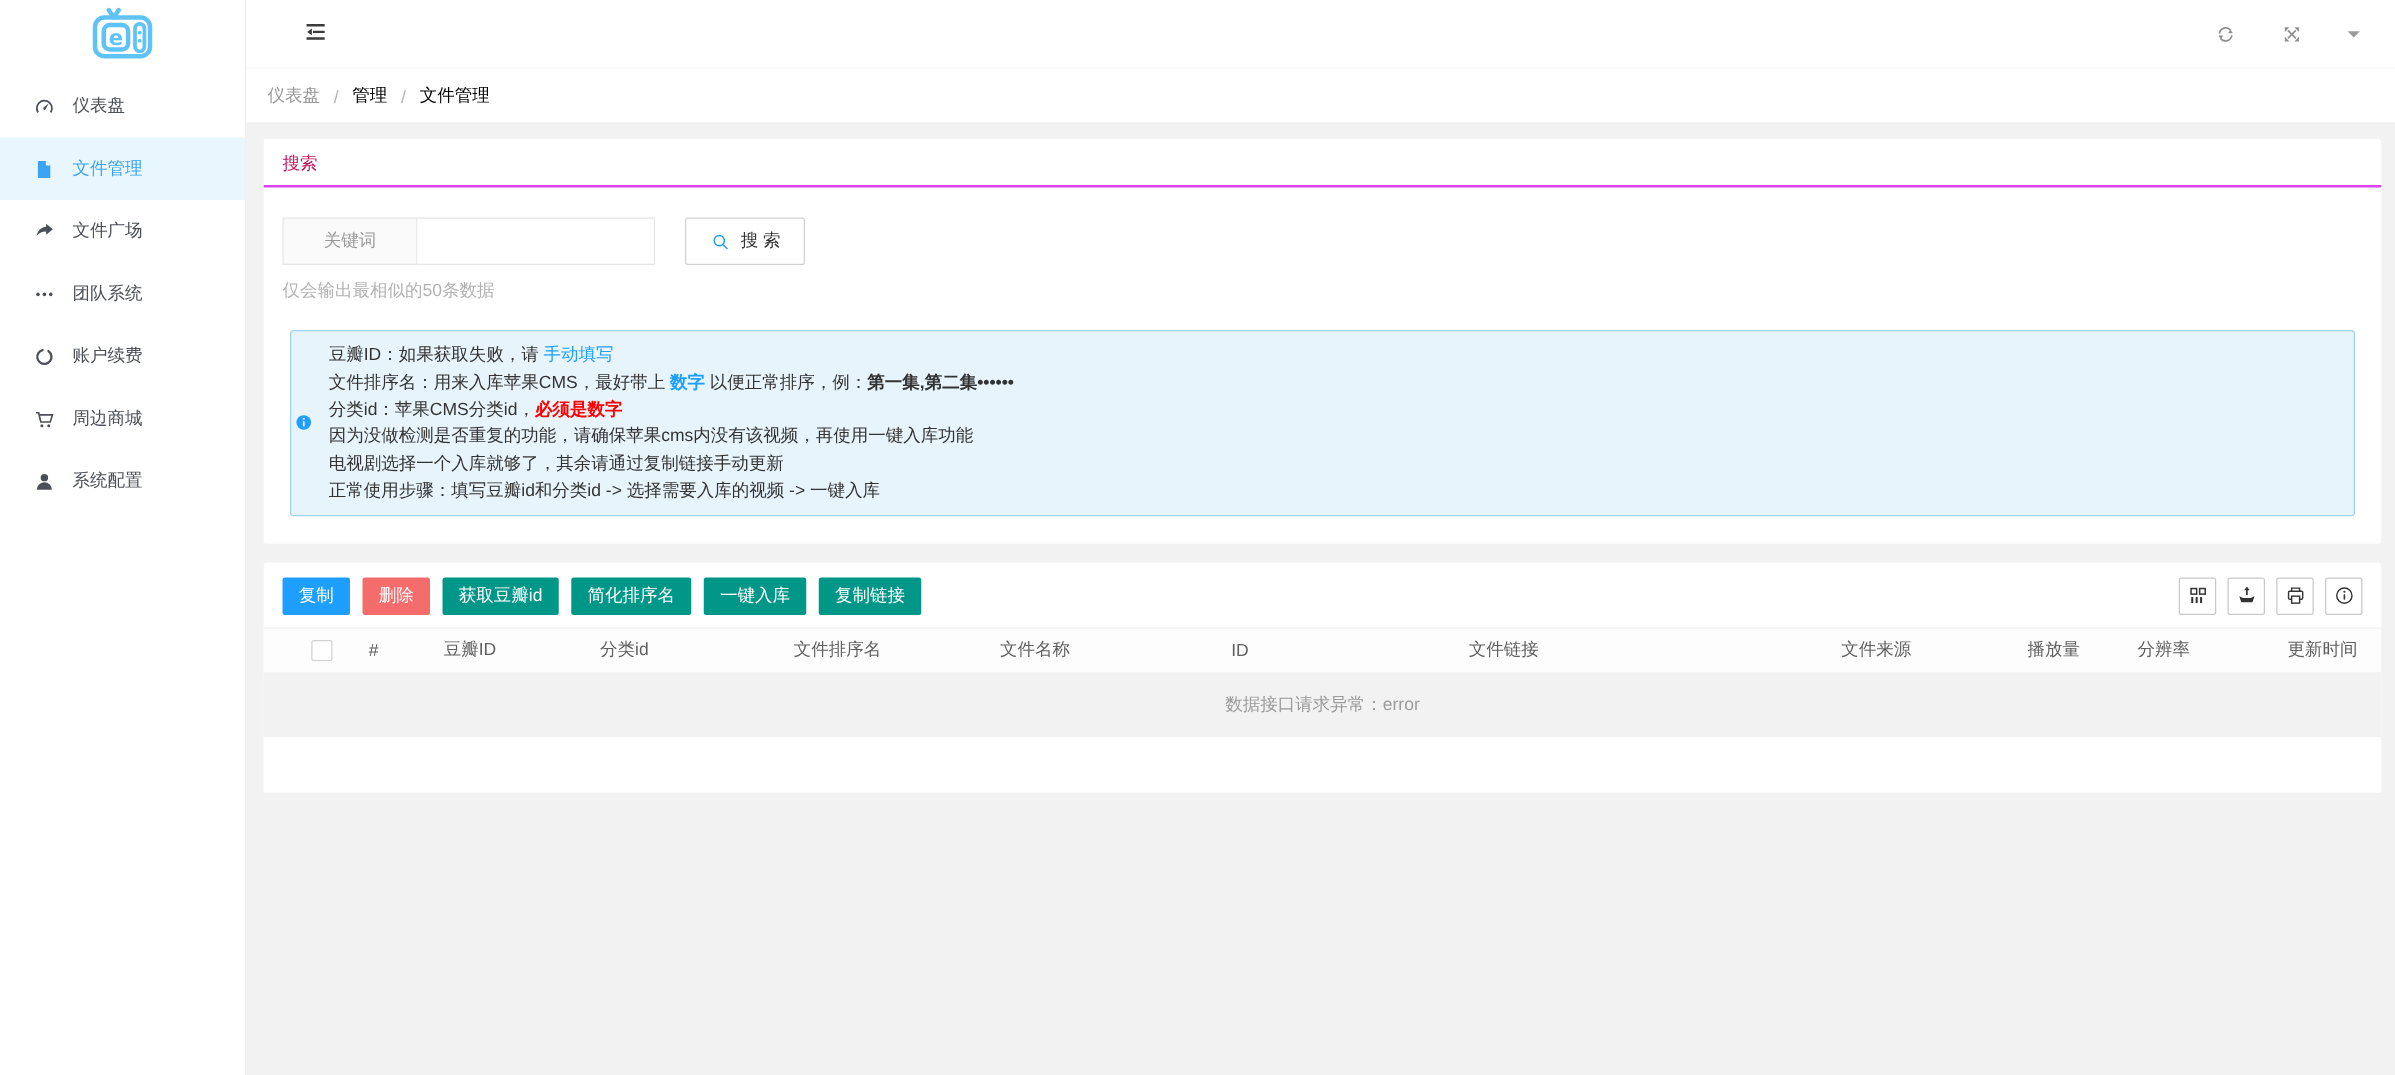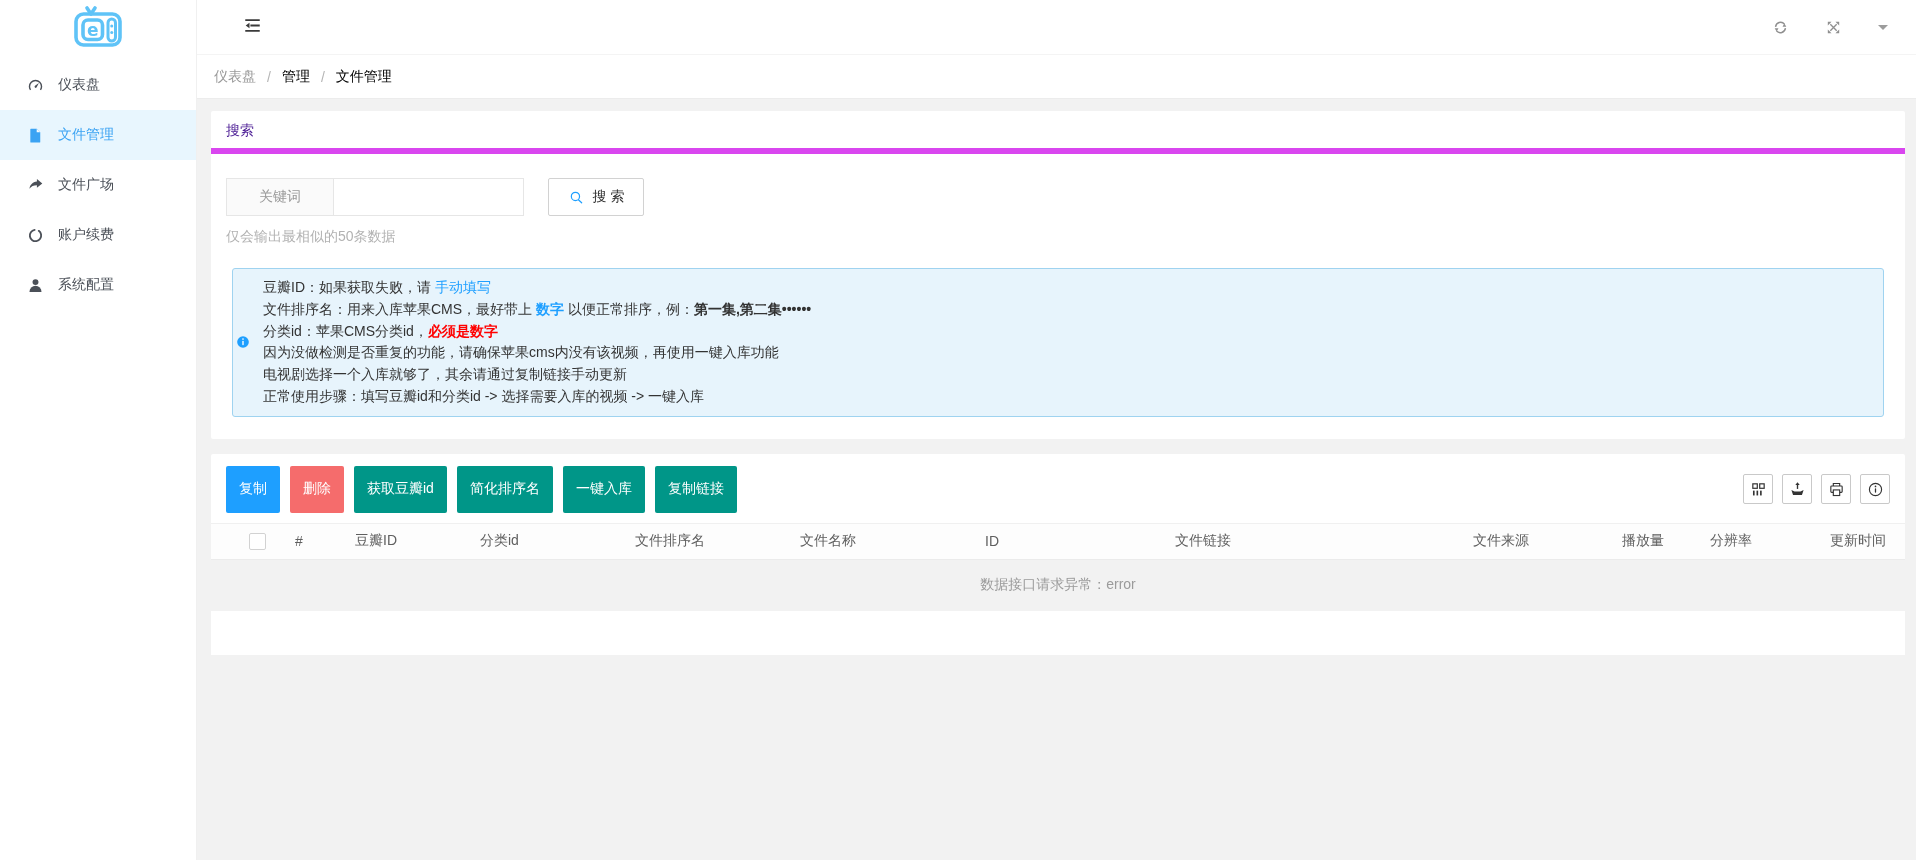--- a/index.html
+++ b/index.html
@@ -27,21 +27,21 @@
   .top-action{display:inline-flex;align-items:center;cursor:pointer}
   .top-action svg{width:17px;height:17px}
   .caret{width:0;height:0;border:5.5px solid transparent;border-top-color:#9c9c9c;margin-top:6px}
   .breadcrumb{height:44px;background:#fff;display:flex;align-items:center;padding-left:17px;gap:11px;
               border-bottom:1px solid #ececec;box-sizing:border-box}
   .bc-item{color:#000000}
   .bc-item.bc-light{color:#999}
   .bc-sep{color:#b5b5b5}
   .content{padding:12px 11px 0 14px}
   .card{background:#fff;border-radius:2px}
-  .card-head{padding:0 15px;height:37px;line-height:38px;border-bottom:6px solid #d946ef;color:#4c1d95}
+  .card-head{padding:0 15px;height:37px;line-height:38px;border-bottom:2px solid #d946ef;color:#be185d}
   .card-body{padding:24px 15px 22px}
   
   .input-row{display:flex;align-items:center}
   .input-group{display:flex;height:38px}
   .addon{width:108px;background:#fafafa;border:1px solid #e6e6e6;display:flex;align-items:center;
          justify-content:center;color:#999;box-sizing:border-box}
   .kw{width:190px;border:1px solid #e6e6e6;border-left:none;outline:none;padding:0 10px;
       box-sizing:border-box;font:inherit;color:#333}
   .search-btn{margin-left:24px;width:96px;height:38px;background:#fff;border:1px solid #d2d2d2;
               border-radius:2px;display:flex;align-items:center;justify-content:center;gap:8px;
@@ -55,21 +55,21 @@
   .alert-icon svg{width:14px;height:14px}
   .alert-line{line-height:21.8px;color:#333}
   .seg-link{color:#1E9FFF;cursor:pointer}
   .seg-blue-bold{color:#1E9FFF;font-weight:bold}
   .seg-bold{font-weight:bold}
   .seg-red-bold{font-weight:bold}
   
   .table-card{margin-top:15px}
   .toolbar{display:flex;justify-content:space-between;align-items:center;padding:12px 15px 10px}
   .btns{display:flex;gap:10px}
-  .tbtn{height:47px;padding:0 13px;border:none;border-radius:2px;color:#fff;font:inherit;cursor:pointer}
+  .tbtn{height:30px;padding:0 13px;border:none;border-radius:2px;color:#fff;font:inherit;cursor:pointer}
   .tool-icons{display:flex;gap:9px}
   .ibtn{width:30px;height:30px;background:#fff;border:1px solid #c9c9c9;border-radius:2px;
         display:flex;align-items:center;justify-content:center;color:#333;cursor:pointer;padding:0}
   .ibtn svg{width:17px;height:17px}
   .thead{display:flex;border-top:1px solid #f0f0f0;border-bottom:1px solid #ebebeb;height:37px;
          align-items:center;box-sizing:border-box;background:#fdfdfd}
   .th{padding-left:15px;box-sizing:border-box;color:#5f5f5f;display:flex;align-items:center;flex:none;overflow:hidden;white-space:nowrap}
   .th-cb{padding-left:38px}
   .cb{width:17px;height:17px;border:1px solid #d2d2d2;border-radius:2px;background:#fff;box-sizing:border-box;cursor:pointer}
   .sort{display:inline-flex;margin-left:8px;cursor:pointer}
@@ -120,24 +120,46 @@
           <span class="mi-icon">
             <svg viewBox="0 0 24 24">
               <path fill="currentColor" d="M14 6.3V2.7L21.6 9 14 15.3v-3.6c-4.7 0-8 1.6-10.6 5 .8-5.6 4.3-9.7 10.6-10.4z"></path>
             </svg>
           </span>
           <span class="mi-label">文件广场</span>
         </div>
         <div class="menu-item">
           <span class="mi-icon">
             <svg viewBox="0 0 24 24">
+              <g fill="currentColor">
+                <circle cx="4.8" cy="12" r="2"></circle>
+                <circle cx="12" cy="12" r="2"></circle>
+                <circle cx="19.2" cy="12" r="2"></circle>
+              </g>
+            </svg>
+          </span>
+          <span class="mi-label">团队系统</span>
+        </div>
+        <div class="menu-item">
+          <span class="mi-icon">
+            <svg viewBox="0 0 24 24">
               <circle cx="12" cy="12" r="8" fill="none" stroke="currentColor" stroke-width="2.6" stroke-dasharray="43 7.3" stroke-linecap="round" transform="rotate(-55 12 12)"></circle>
             </svg>
           </span>
           <span class="mi-label">账户续费</span>
+        </div>
+        <div class="menu-item">
+          <span class="mi-icon">
+            <svg viewBox="0 0 24 24">
+              <path fill="none" stroke="currentColor" stroke-width="1.9" d="M2.5 4.5h3L8 15h10.6l2.5-8H6.4"></path>
+              <circle cx="9.2" cy="19.2" r="1.7" fill="currentColor"></circle>
+              <circle cx="17" cy="19.2" r="1.7" fill="currentColor"></circle>
+            </svg>
+          </span>
+          <span class="mi-label">周边商城</span>
         </div>
         <div class="menu-item">
           <span class="mi-icon">
             <svg viewBox="0 0 24 24">
               <g fill="currentColor">
                 <circle cx="12" cy="7.2" r="4.2"></circle>
                 <path d="M3.5 21a8.5 8.5 0 0 1 17 0z"></path>
               </g>
             </svg>
           </span>

